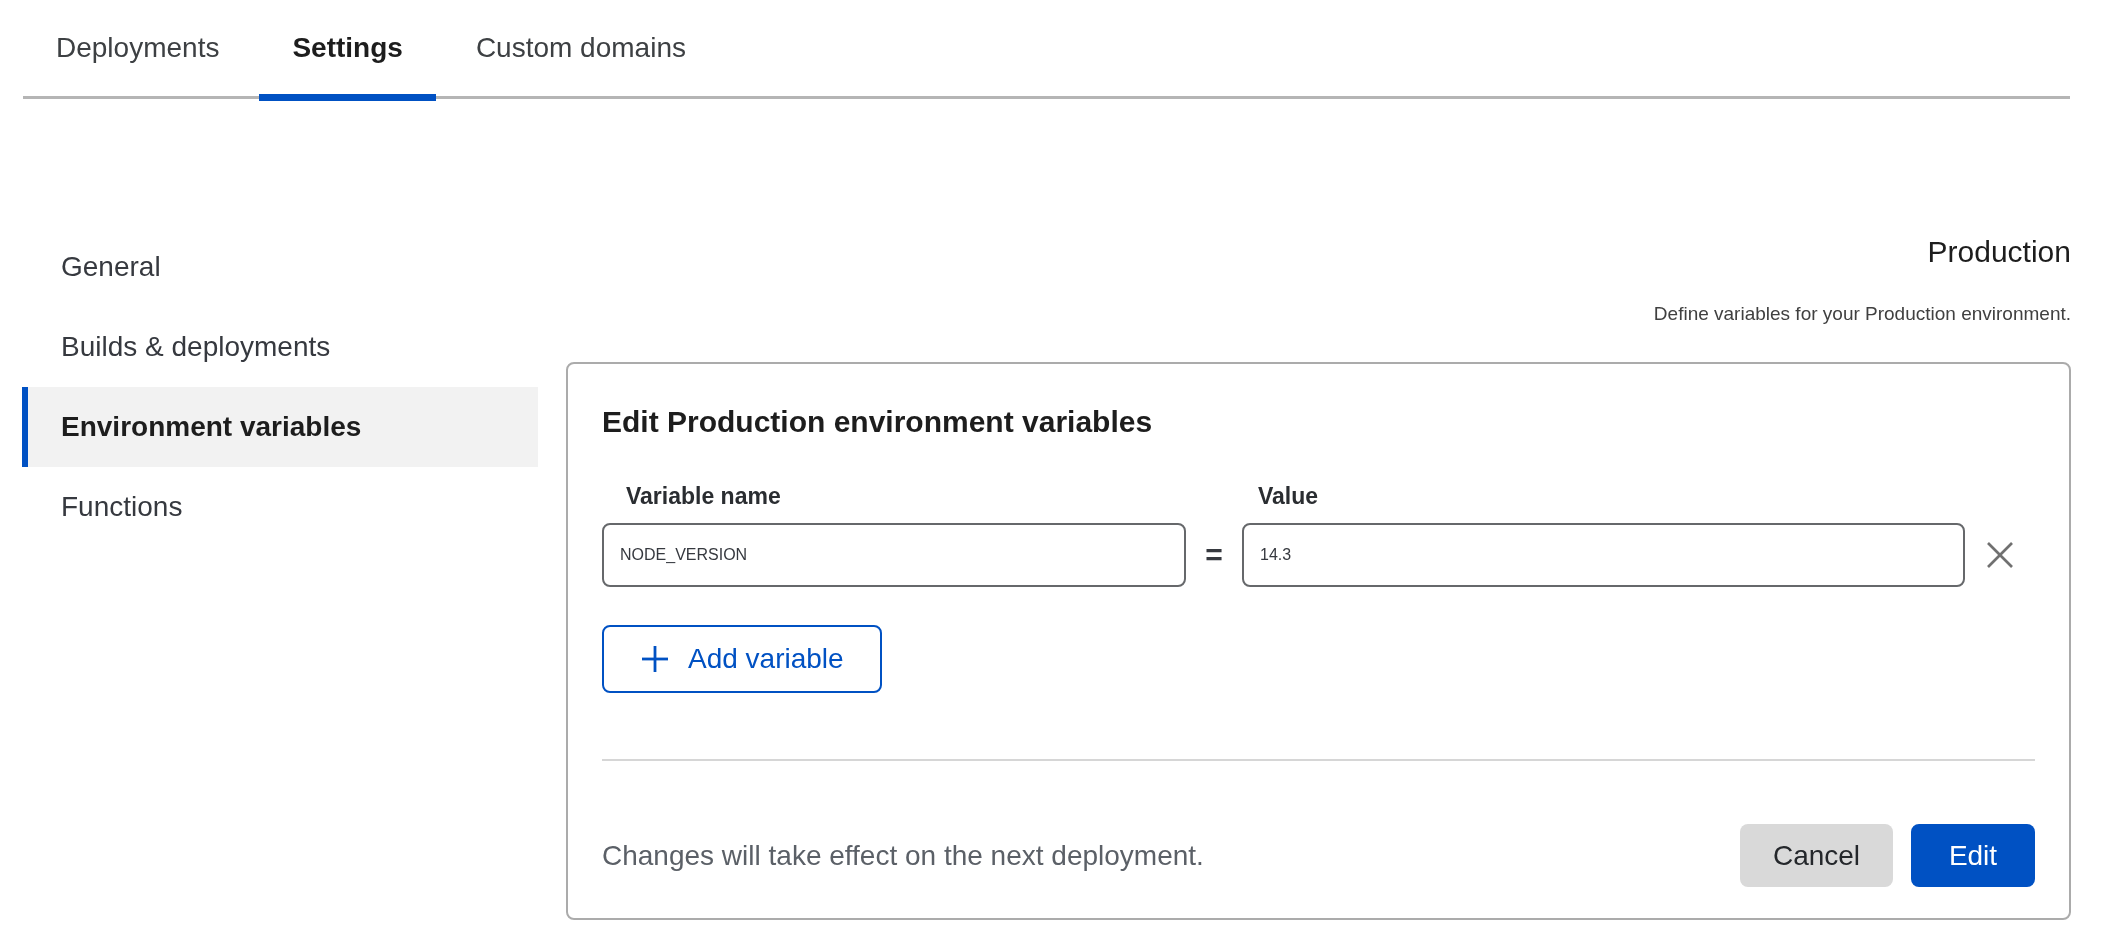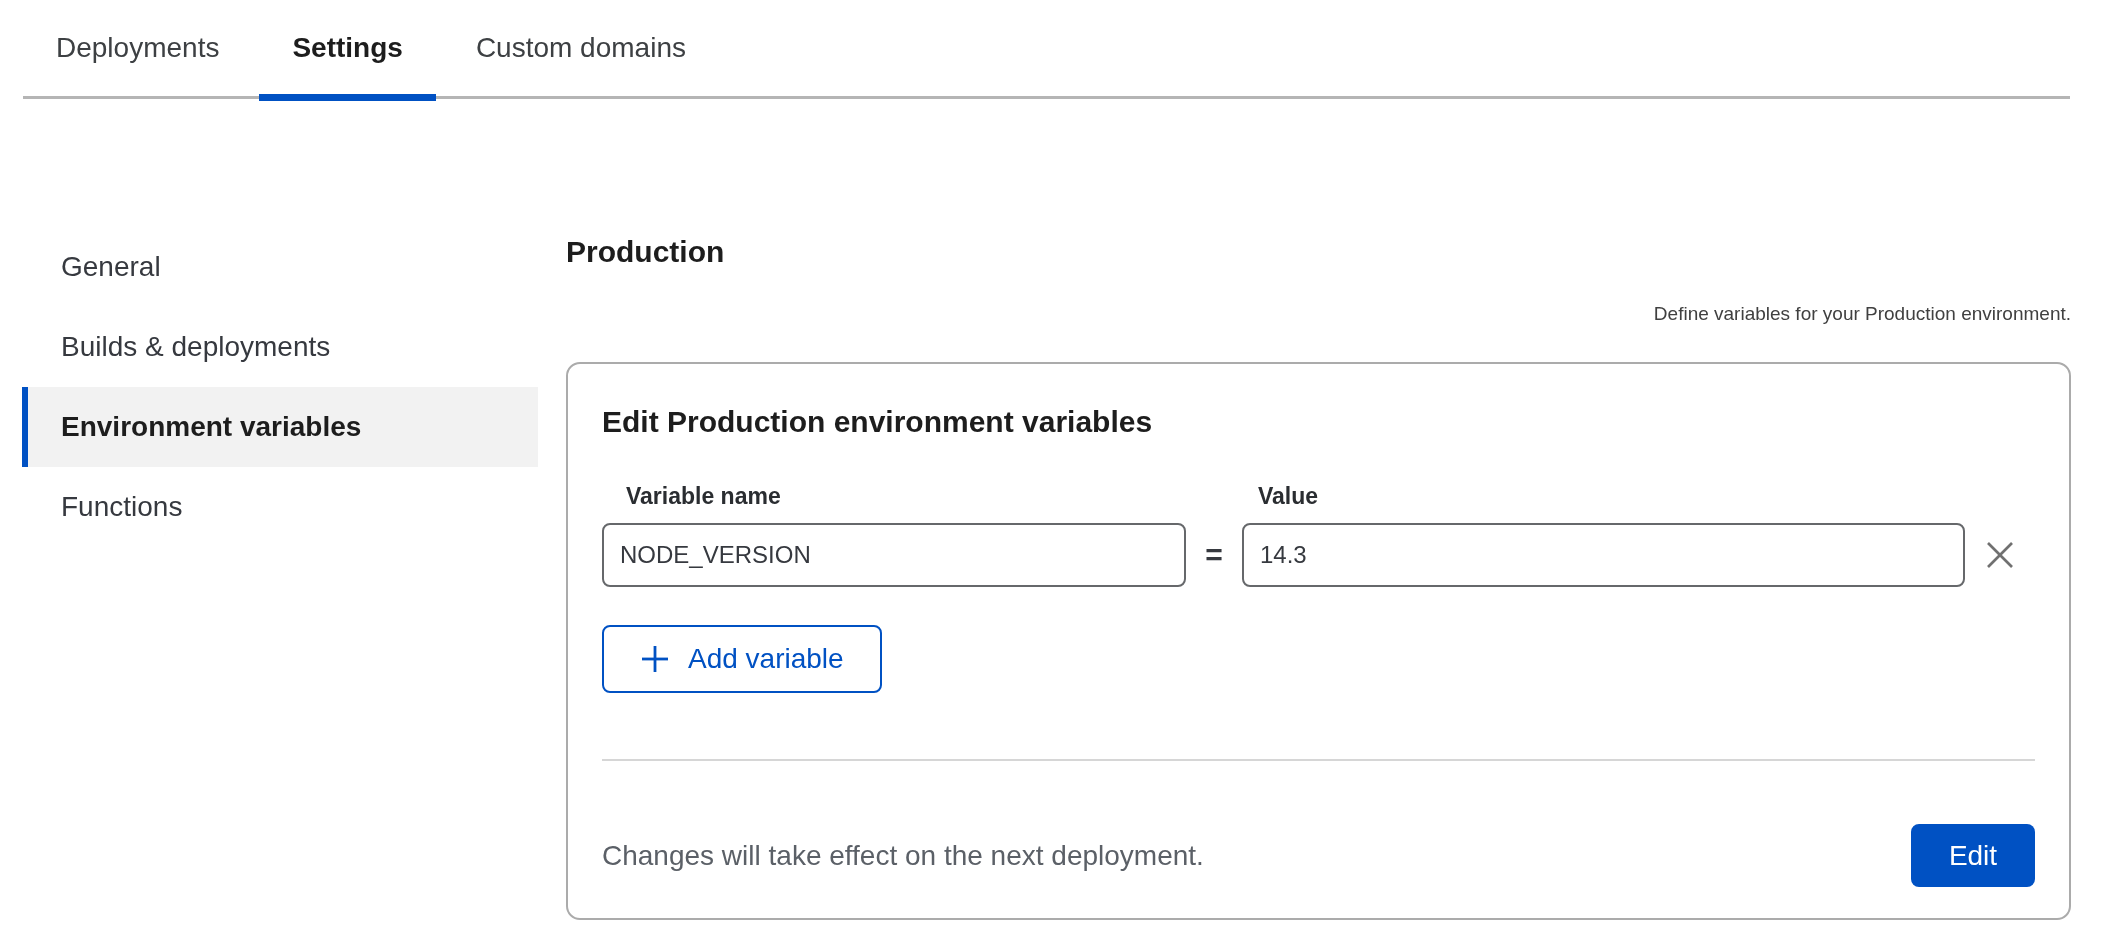--- a/index.html
+++ b/index.html
@@ -74,38 +74,39 @@
 
   
   .content {
     margin-left: 28px;
     width: 1505px;
     padding-top: 10px;
   }
   .section-title {
     font-size: 30px;
     line-height: 30px;
-    font-weight: 700;
+    font-weight: 400;
     color: #1d1d1d;
+    text-align: right;
   }
   .section-desc {
     margin-top: 30px;
     font-size: 19px;
     line-height: 33px;
     color: #404040;
     text-align: right;
   }
 
   
   .card {
     margin-top: 32px;
     width: 1505px;
     height: 558px;
     border: 2px solid #ababab;
-    border-radius: 14px;
+    border-radius: 8px;
     padding: 43px 34px 34px 34px;
     background: #ffffff;
   }
   .card-title {
     font-size: 30px;
     line-height: 30px;
     font-weight: 700;
     color: #1d1d1d;
   }
 
@@ -126,21 +127,21 @@
     margin-bottom: 14px;
     margin-left: 24px;
   }
   .field-value .field-label { margin-left: 16px; }
   .text-input {
     height: 64px;
     border: 2px solid #66686b;
     border-radius: 8px;
     padding: 0 16px;
     font-family: "Liberation Sans", sans-serif;
-    font-size: 24px;
+    font-size: 16px;
     color: #36393f;
     background: #fff;
     width: 100%;
     outline: none;
   }
   .eq-col {
     width: 56px;
     flex: none;
     height: 64px;
     margin-top: 40px;           
@@ -289,19 +290,20 @@
           <line x1="2" y1="15" x2="28" y2="15" stroke="#0051c3" stroke-width="2.8"></line>
         </svg>
         <span>Add variable</span>
       </button>
 
       <hr class="divider">
 
       <div class="card-footer">
         <span class="footer-note">Changes will take effect on the next deployment.</span>
         <div class="footer-actions">
+          <button class="btn btn-cancel">Cancel</button>
           <button class="btn btn-save">Edit</button>
         </div>
       </div>
     </div>
   </section>
 
 </div>
 
 </body></html>

